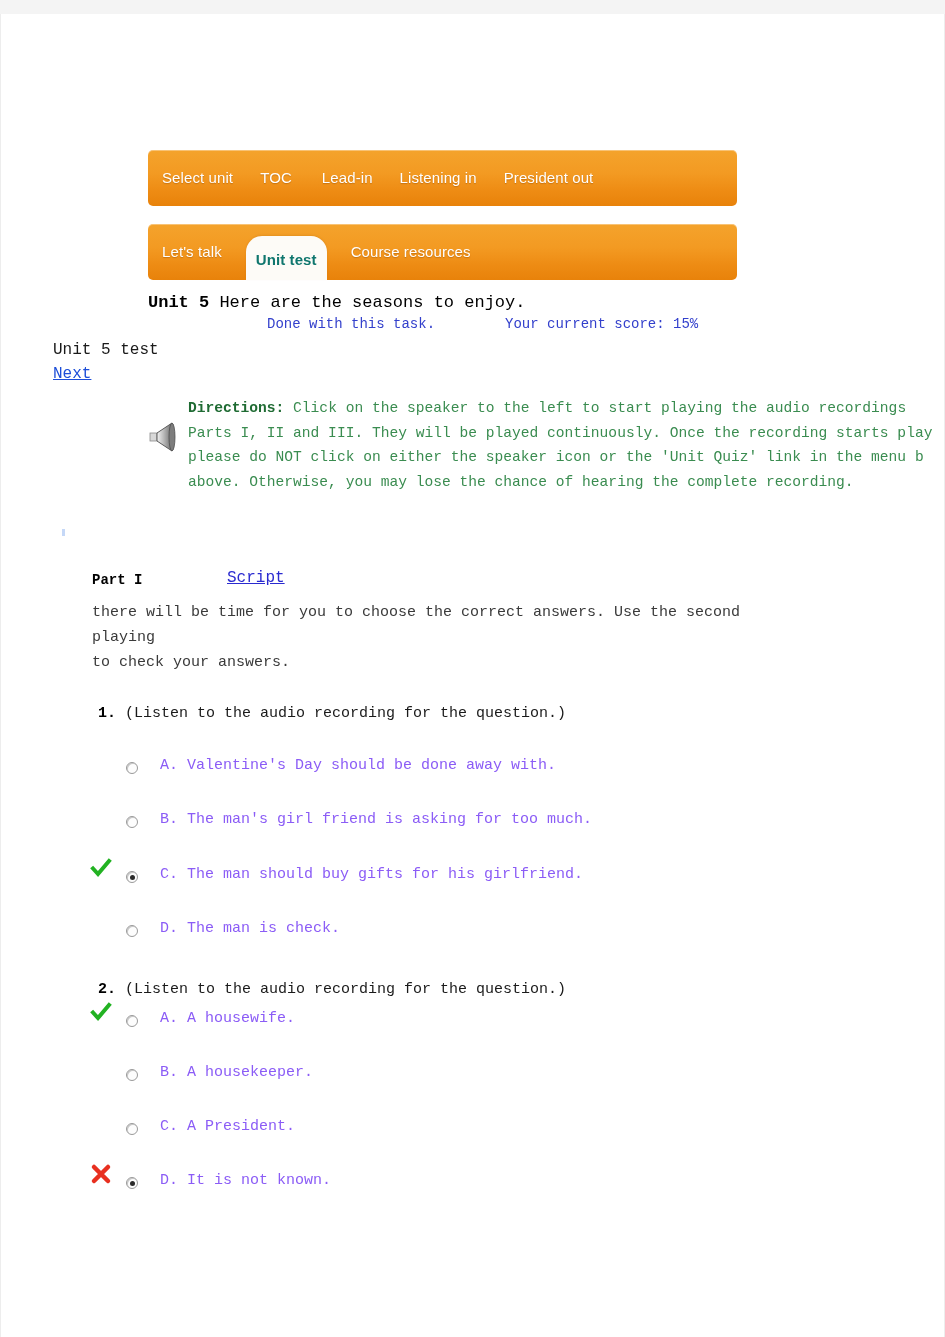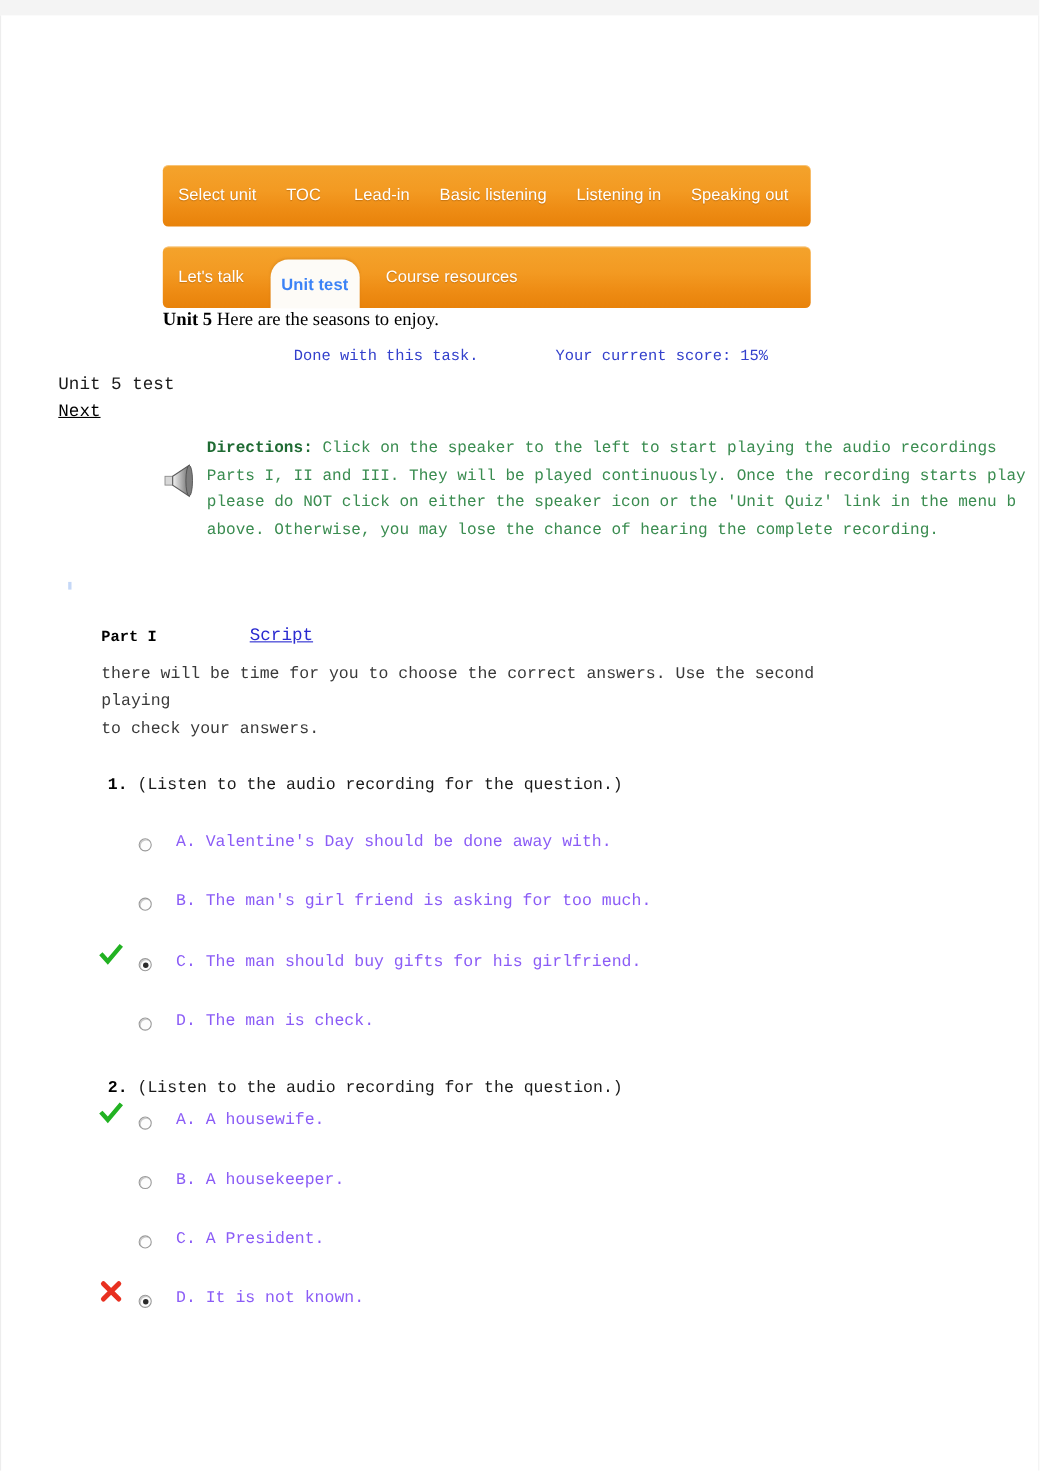--- a/index.html
+++ b/index.html
@@ -71,37 +71,37 @@
   #navbar-primary .nav-item:nth-child(2) { margin-right: 30px; }
 
   #navbar-secondary .nav-items { padding-left: 14px; box-sizing: border-box; }
   #navbar-secondary .nav-item { margin-right: 24px; }
 
   
   .nav-item-active {
     position: relative;
     z-index: 3;
     background: #fdfbf7;
-    color: #3b82f6;
+    color: #0f766e;
     font-weight: bold;
     font-size: 15px;
     border-radius: 16px 16px 0 0;
     padding: 0 10px;
     height: 44px;
     line-height: 48px;
     margin-top: 12px;
     align-self: flex-end;
     box-shadow: 0 -1px 2px rgba(160,90,10,0.18);
     text-shadow: none;
   }
 
   #unit-heading {
     position: absolute;
-    left: 148px; top: 280px;
-    font-family: Liberation Serif, serif;
+    left: 148px; top: 293px;
+    font-family: Liberation Mono, monospace;
     font-size: 17px;
     color: #000;
     white-space: nowrap;
   }
   #unit-heading .u-bold { font-weight: bold; }
 
   #status-row {
     position: absolute;
     left: 267px; top: 316px;
     width: 470px;
@@ -118,21 +118,21 @@
     font-family: "Liberation Mono", monospace;
     font-size: 16px;
     color: #1a1a1a;
     white-space: nowrap;
   }
   #next-link {
     position: absolute;
     left: 53px; top: 365px;
     font-family: "Liberation Mono", monospace;
     font-size: 16px;
-    color: #000000;
+    color: #1d4ed8;
     text-decoration: underline;
     white-space: nowrap;
     cursor: pointer;
   }
 
   
   #speaker-icon {
     position: absolute;
     left: 148px; top: 420px;
     width: 36px; height: 34px;
@@ -260,23 +260,22 @@
 
 <div id="top-band"></div>
 <div id="left-rule"></div>
 <div id="right-rule"></div>
 
 <div class="navbar" id="navbar-primary">
   <div class="nav-items" id="primary-nav-items">
       <div class="nav-item">Select unit</div>
       <div class="nav-item">TOC</div>
       <div class="nav-item">Lead-in</div>
-      <div class="nav-item">Basic listening</div>
       <div class="nav-item">Listening in</div>
-      <div class="nav-item">Speaking out</div>
+      <div class="nav-item">President out</div>
     </div>
 </div>
 
 <div class="navbar" id="navbar-secondary">
   <div class="nav-items" id="secondary-nav-items">
       <div class="nav-item">Let's talk</div>
       <div class="nav-item nav-item-active">Unit test</div>
       <div class="nav-item">Course resources</div>
     </div>
 </div>

